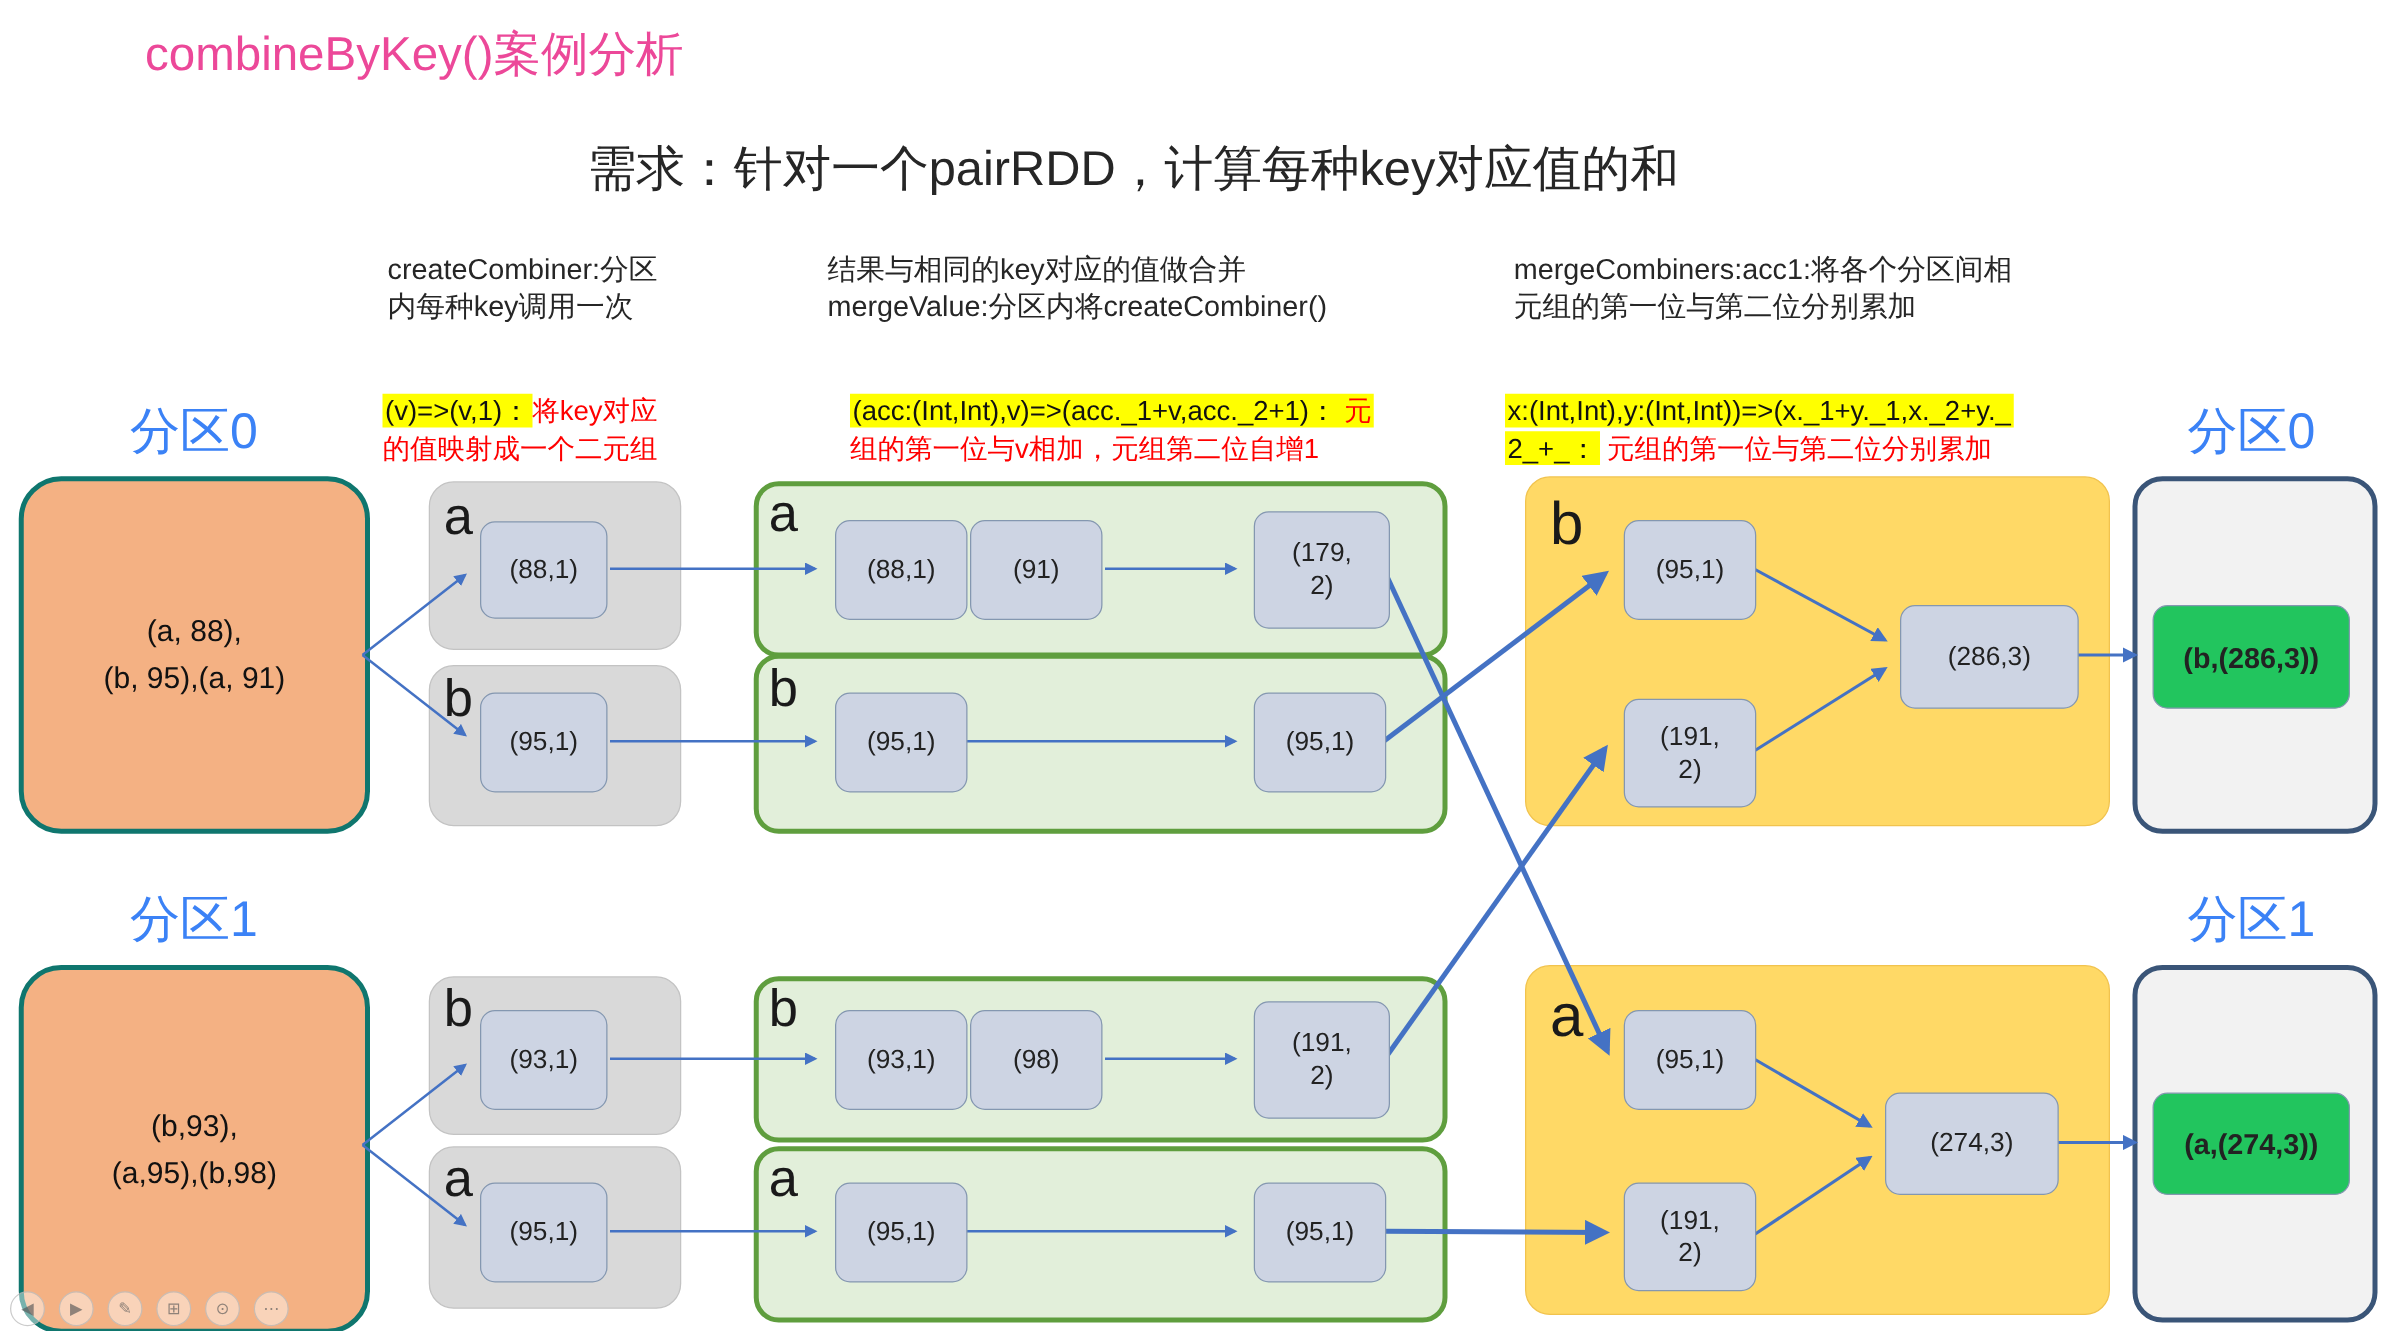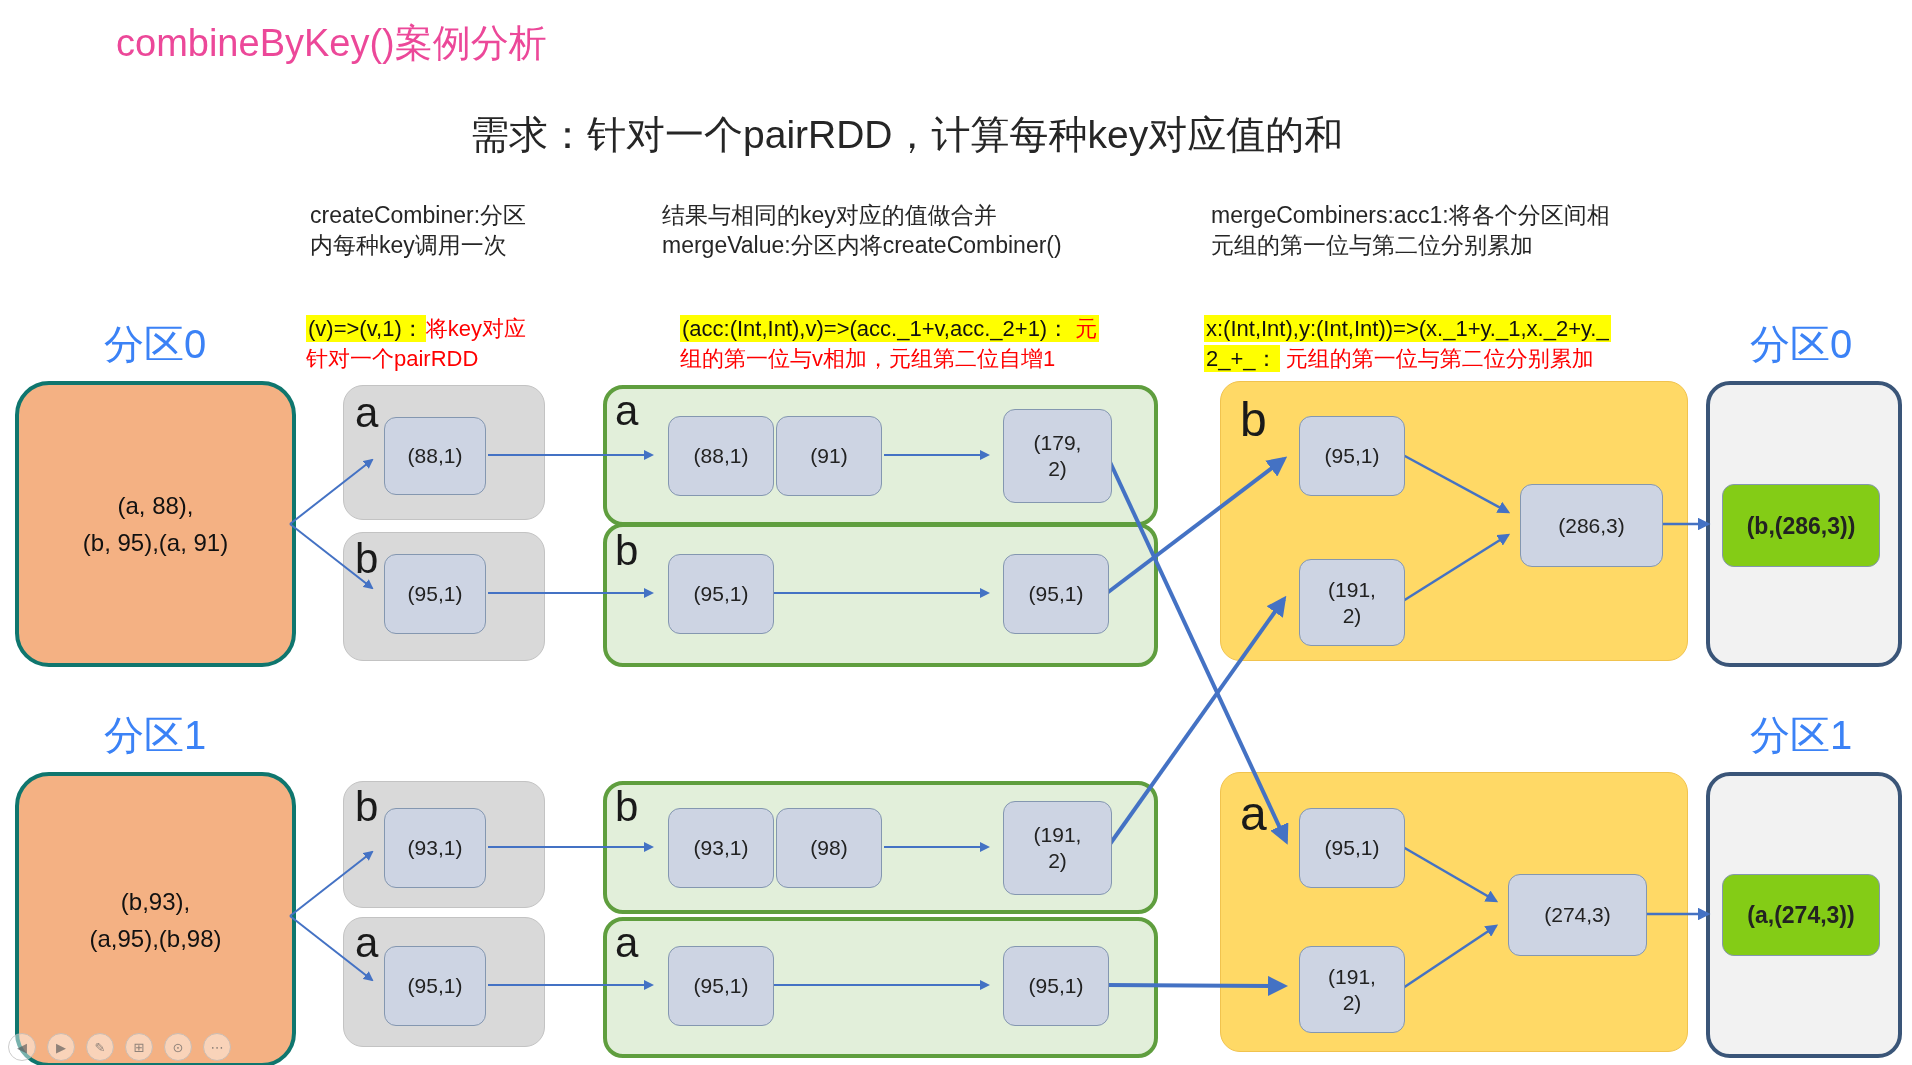--- a/index.html
+++ b/index.html
@@ -19,42 +19,42 @@
              display:flex;align-items:center;justify-content:center;text-align:center;
              font-size:24px;line-height:37px;white-space:pre-line;color:#111;}
   .group{border-radius:20px;}
   .group.gray{background:#D9D9D9;border:1px solid #C3C3C3;}
   .group.green{background:#E2EFDA;border:4px solid #5F9E3E;}
   .group.gold{background:#FFD966;border:1px solid #F1C34E;}
   .outbox{background:#F2F2F2;border:4px solid #3A5578;border-radius:24px;}
   .node{background:#CDD4E3;border:1.5px solid #8497B0;border-radius:12px;
         display:flex;align-items:center;justify-content:center;text-align:center;
         font-size:21px;line-height:26px;color:#222;white-space:pre-line;}
-  .node.result{background:#84cc16;font-weight:bold;font-size:23px;}
+  .node.result{background:#22c55e;font-weight:bold;font-size:23px;}
   .arrows{position:absolute;left:0;top:0;width:1912px;height:1065px;pointer-events:none;}
   .toolbar{position:absolute;left:8px;top:1033px;display:flex;gap:11px;z-index:50;opacity:.8;}
   .tool{width:26px;height:26px;border-radius:50%;background:rgba(255,255,255,.55);
         border:1px solid #BFBFBF;color:#777;font-size:13px;display:flex;
         align-items:center;justify-content:center;cursor:pointer;}
 </style>
 </head>
 <body>
 
 <div class="stage">
 
   <div class="abs title" style="left:116px;top:18px">combineByKey()案例分析</div>
   <div class="abs subtitle" style="left:470px;top:108px">需求：针对一个pairRDD，计算每种key对应值的和</div>
 
   <div class="abs hdr" style="left:310px;top:200px">
     <div>createCombiner:分区</div>
     <div>内每种key调用一次</div>
   </div>
   <div class="abs note" style="left:306px;top:286px">
     <div><span class="hl">(v)=&gt;(v,1)：</span><span class="red">将key对应</span></div>
-    <div class="red">针对一个pairRDD</div>
+    <div class="red">的值映射成一个二元组</div>
   </div>
 
   <div class="abs hdr" style="left:662px;top:200px">
     <div>结果与相同的key对应的值做合并</div>
     <div>mergeValue:分区内将createCombiner()</div>
   </div>
   <div class="abs note" style="left:680px;top:286px">
     <div><span class="hl"><span>(acc:(Int,Int),v)=&gt;(acc._1+v,acc._2+1)：</span> <span class="red">元</span></span></div>
     <div class="red">组的第一位与v相加，元组第二位自增1</div>
   </div>

